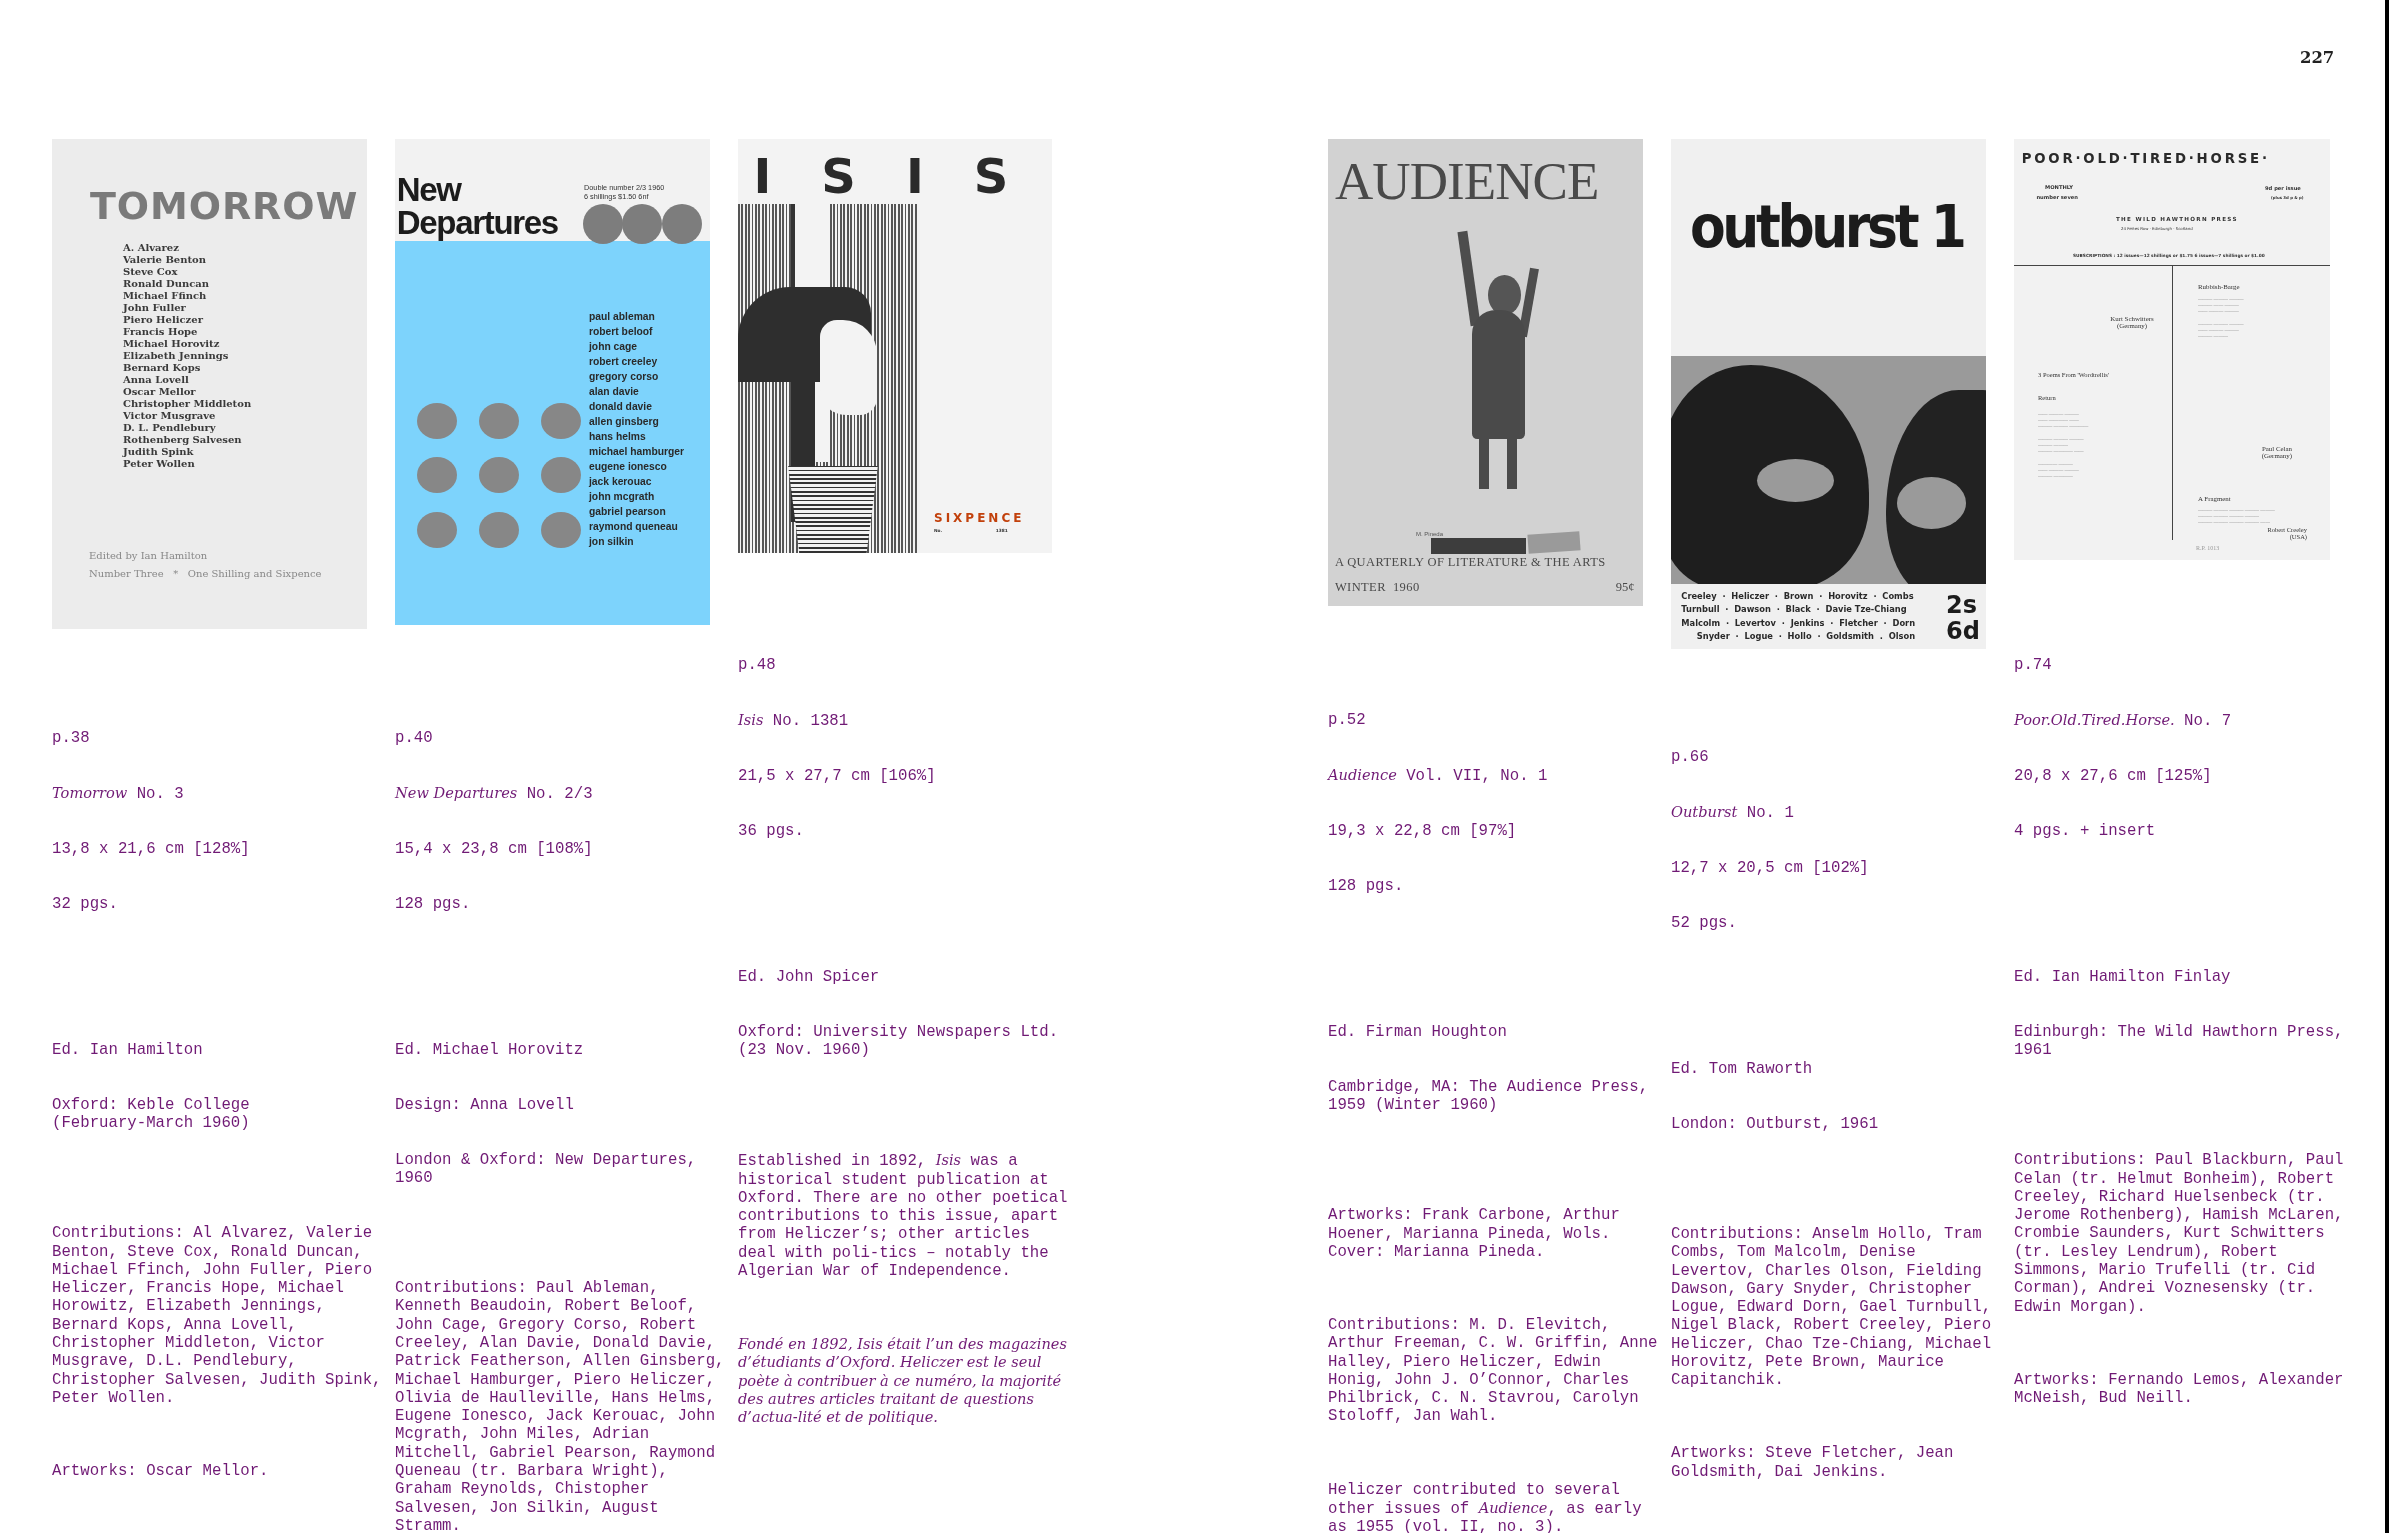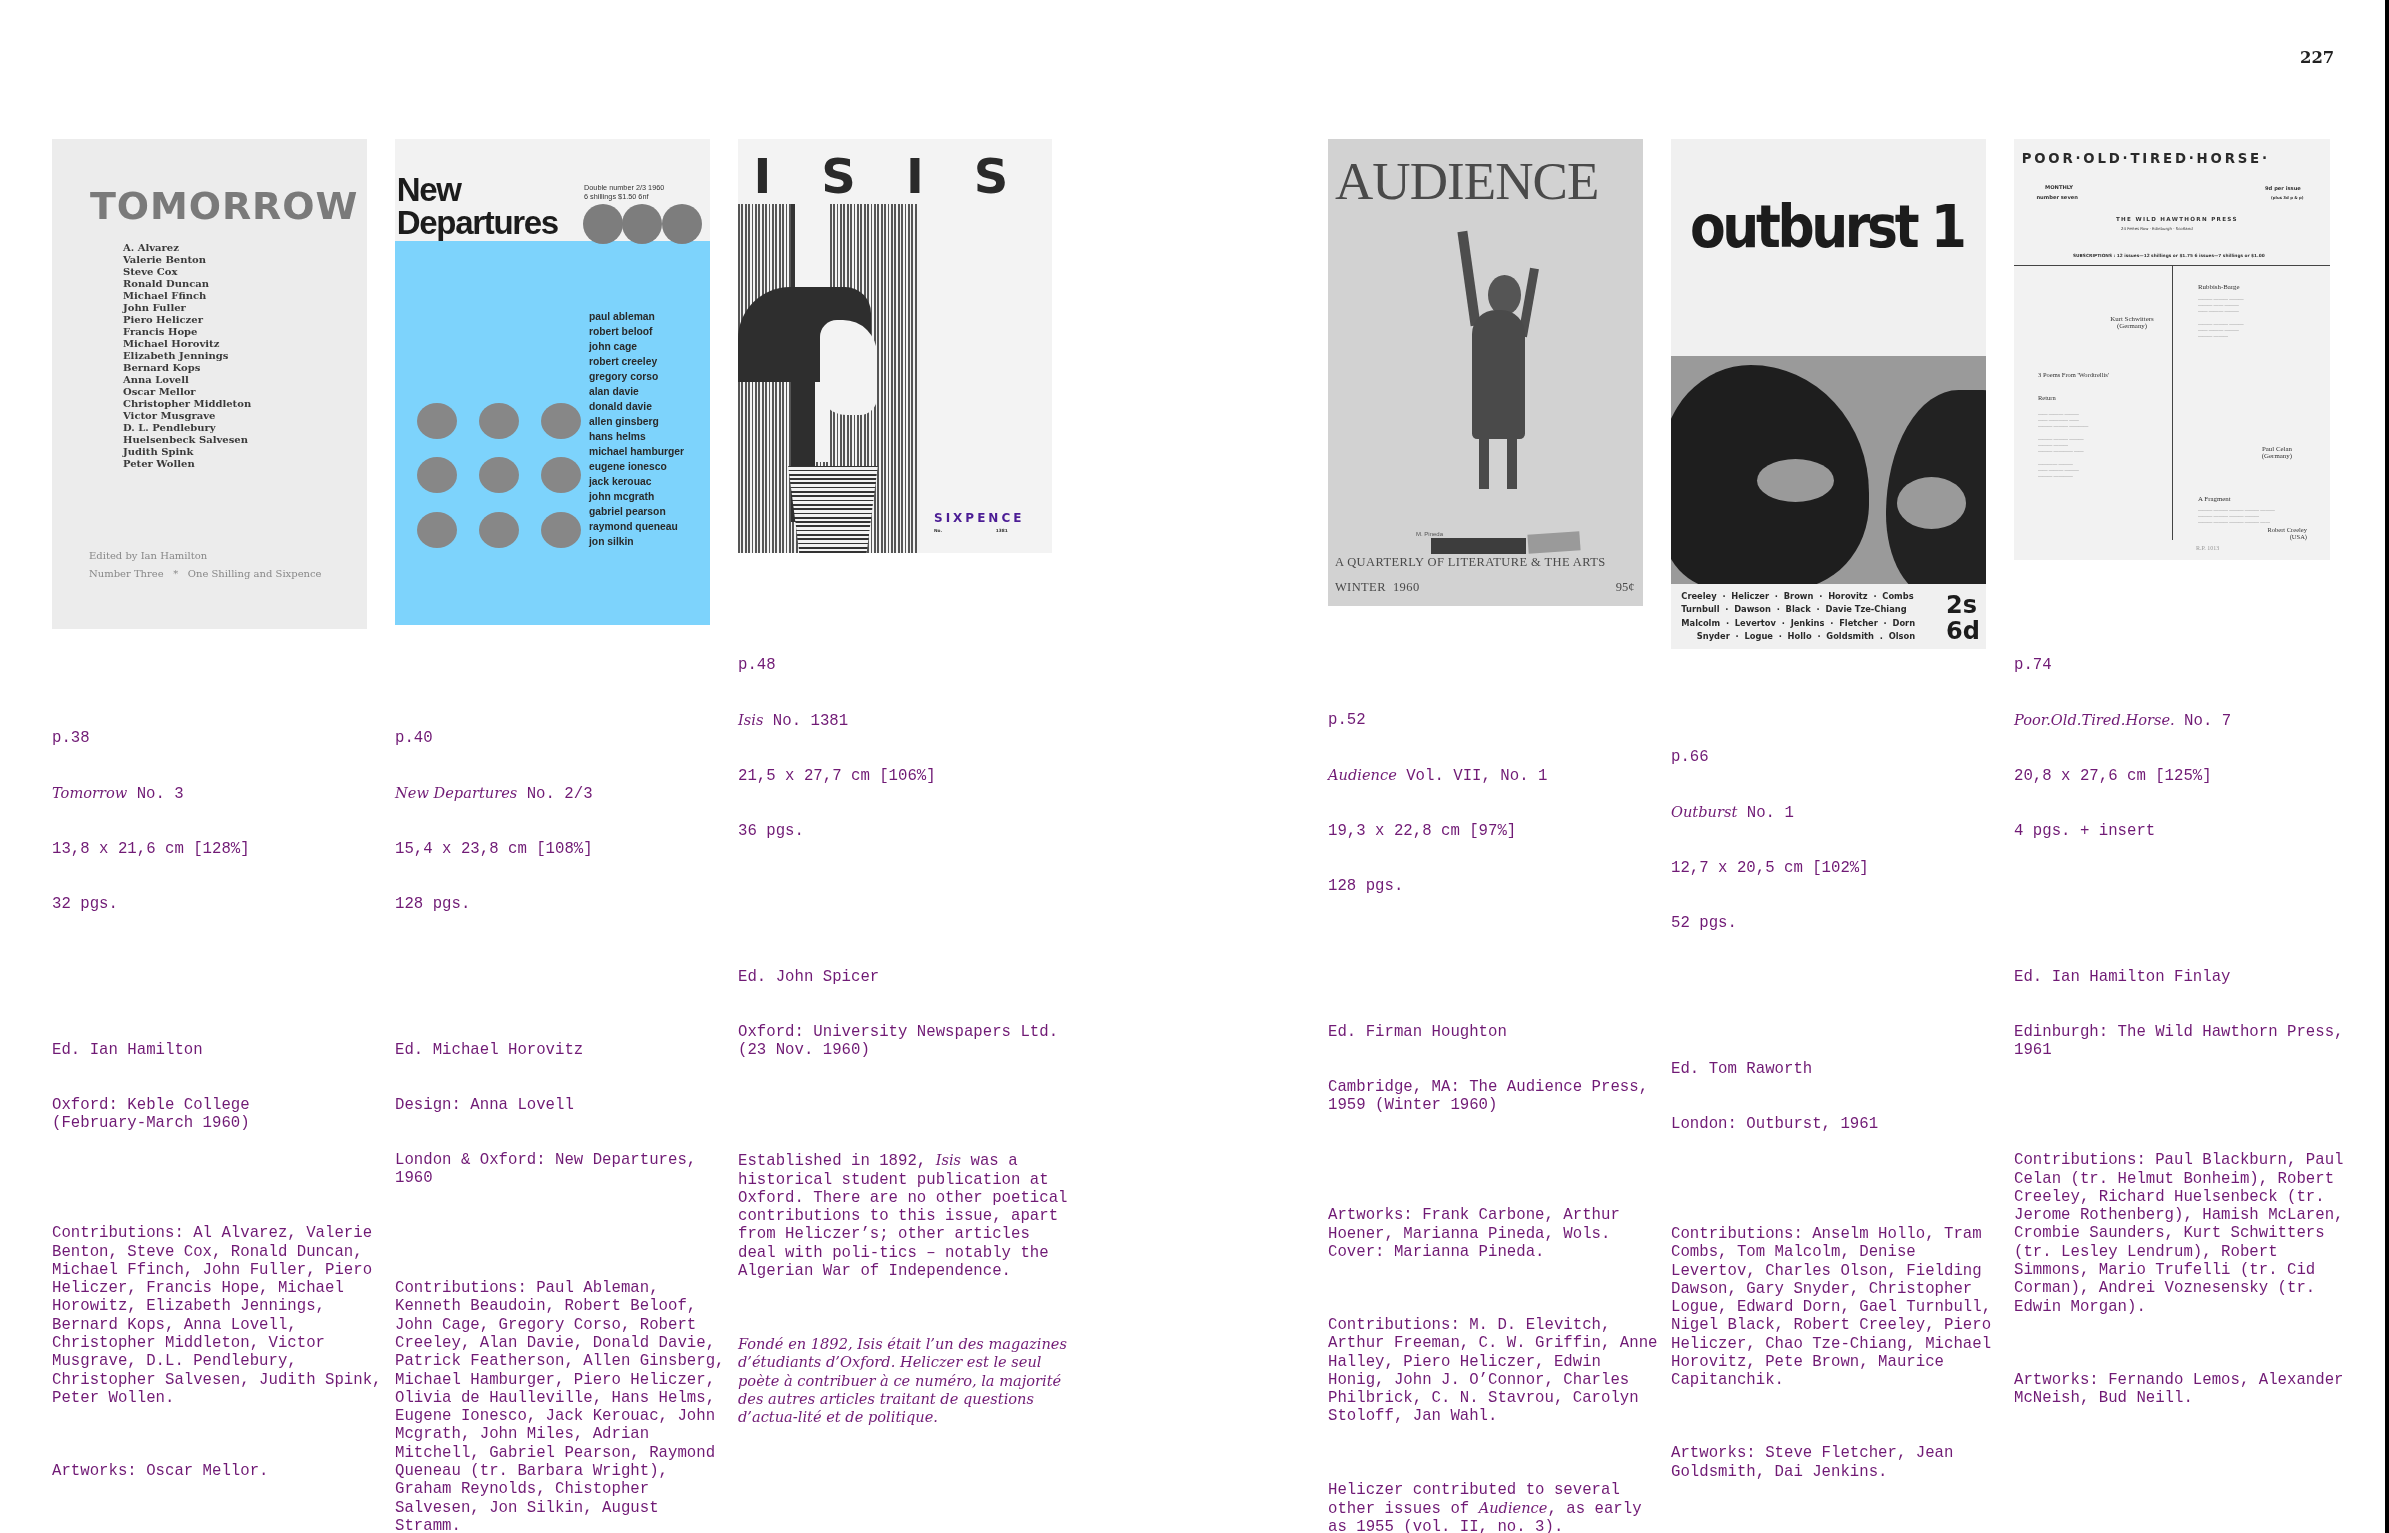--- a/index.html
+++ b/index.html
@@ -47,21 +47,21 @@
   .isis .panel { position:absolute; left:0; top:65px; width:179px; height:349px;
     background:repeating-linear-gradient(90deg,#555 0 1.7px,#f3f3f3 1.7px 3.4px); }
   .isis .col { position:absolute; left:53px; top:65px; width:34px; height:258px; background:#f3f3f3; border-left:4.3px solid #333; }
   .isis .hair { position:absolute; left:0; top:148px; width:133px; height:95px; background:#2e2e2e; border-radius:52px 26px 0 0; }
   .isis .strand { position:absolute; left:53px; top:172px; width:24px; height:211px; background:#2e2e2e; }
   .isis .face { position:absolute; left:82px; top:181px; width:57px; height:95px; background:#f3f3f3; border-radius:17px 34px 17px 26px; }
   .isis .chest { position:absolute; left:39px; top:327px; width:112px; height:87px;
     background:repeating-linear-gradient(0deg,#333 0 1.7px,#f3f3f3 1.7px 4.3px); clip-path:polygon(10% 0,90% 0,80% 100%,20% 100%); }
   .isis .heads { position:absolute; left:196px; top:136px; font-family:"DejaVu Sans", sans-serif; font-weight:bold; font-size:10.8px; line-height:22px; color:#2a2a2a; letter-spacing:0.7px; }
   .isis .heads div { white-space:nowrap; }
-  .isis .price { position:absolute; left:196px; top:372px; font-family:"DejaVu Sans", sans-serif; font-weight:bold; font-size:12px; color:#4c1d95; letter-spacing:3px; }
+  .isis .price { position:absolute; left:196px; top:372px; font-family:"DejaVu Sans", sans-serif; font-weight:bold; font-size:12px; color:#c2410c; letter-spacing:3px; }
   .isis .issue { position:absolute; left:196px; top:389px; font-family:"DejaVu Sans", sans-serif; font-weight:bold; font-size:4.3px; color:#333; white-space:nowrap; word-spacing:52px; }
 
   
   .audience { left:1328px; top:139px; width:315px; height:467px; background:#d2d2d2; }
   .audience .title { position:absolute; left:6.9px; top:12px; font-family:"Liberation Serif", serif; font-size:53px; color:#4a4a4a; letter-spacing:-0.9px; }
   .audience .figure { position:absolute; left:127px; top:95px; width:95px; height:258px; }
   .audience .body1 { position:absolute; left:17px; top:76px; width:53px; height:129px; background:#4a4a4a; border-radius:24px 24px 5.2px 5.2px; }
   .audience .head { position:absolute; left:33px; top:41px; width:33px; height:40px; background:#555; border-radius:50%; }
   .audience .arm1 { position:absolute; left:8.6px; top:-3.4px; width:10.3px; height:95px; background:#4d4d4d; transform:rotate(-8deg); }
   .audience .arm2 { position:absolute; left:69px; top:34px; width:8.6px; height:69px; background:#4d4d4d; transform:rotate(10deg); }
@@ -113,21 +113,21 @@
     <div>Piero Heliczer</div>
     <div>Francis Hope</div>
     <div>Michael Horovitz</div>
     <div>Elizabeth Jennings</div>
     <div>Bernard Kops</div>
     <div>Anna Lovell</div>
     <div>Oscar Mellor</div>
     <div>Christopher Middleton</div>
     <div>Victor Musgrave</div>
     <div>D. L. Pendlebury</div>
-    <div>Huelsenbeck Salvesen</div>
+    <div>Rothenberg Salvesen</div>
     <div>Judith Spink</div>
     <div>Peter Wollen</div>
   </div>
   <div class="foot" style="top:411px;">Edited by Ian Hamilton</div>
   <div class="foot" style="top:429px; white-space:pre;">Number Three   *   One Shilling and Sixpence</div>
 </div>
 
 <div class="caption" style="left:52px; top:656px;">
   <div class="meta">
     <span class="line">p.38</span>

